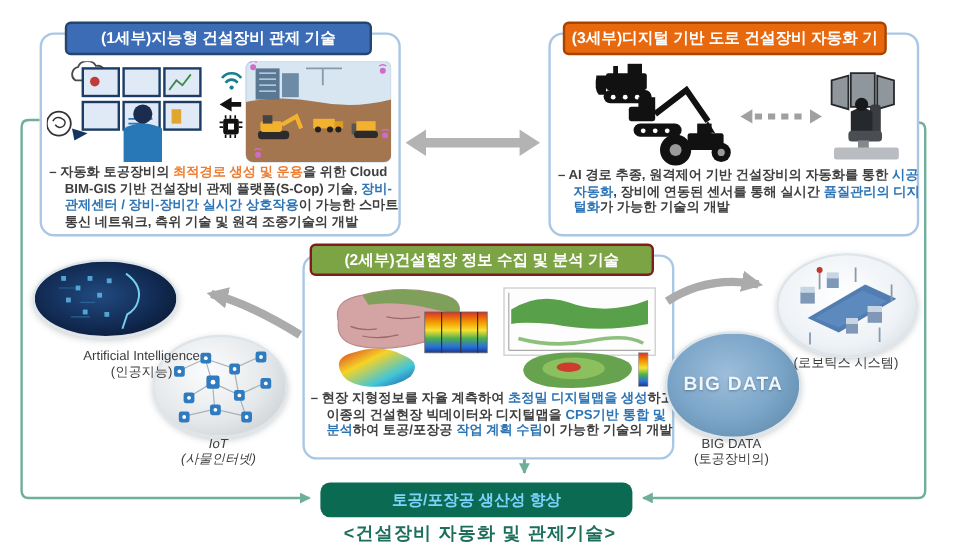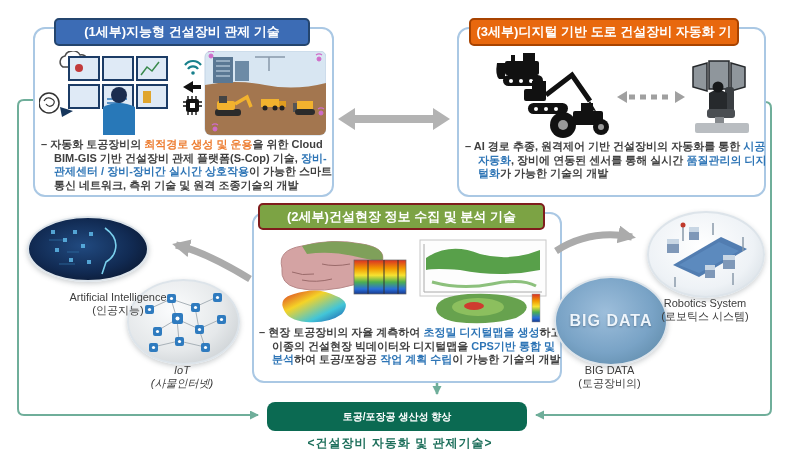--- a/index.html
+++ b/index.html
@@ -35,24 +35,24 @@
              background:radial-gradient(ellipse at 45% 40%, #9dbedb 0%, #79a3c6 55%, #56829f 100%);
              display:flex;align-items:center;justify-content:center;}
   #bigdata-text{color:#eef5fb;font-weight:bold;font-size:16px;letter-spacing:1px;
                 text-shadow:0 1px 2px rgba(20,40,60,.4);}
   .circle-label{position:absolute;text-align:center;font-size:11px;color:#3d3d3d;line-height:13px;z-index:1;}
   #label-ai{left:17px;top:291px;width:140px;margin-left:31px;}
   #label-iot{left:120px;top:364px;width:124px;font-style:italic;}
   #label-robotics{left:638px;top:297px;width:134px;}
   #label-bigdata{left:549px;top:364px;width:121px;}
   #outcome-box{position:absolute;left:267px;top:402px;width:260px;height:29px;line-height:29px;
-               background:#0b6a52;border-radius:8px;color:#ffffff;font-weight:bold;font-size:10px;
+               background:#0b6a52;border-radius:8px;color:#7dd3fc;font-weight:bold;font-size:13px;
                text-align:center;z-index:2;}
   #caption{position:absolute;left:0;top:435px;width:800px;text-align:center;color:#1d6f5b;
-           font-weight:bold;font-size:12px;z-index:1;letter-spacing:1px;}
+           font-weight:bold;font-size:15px;z-index:1;letter-spacing:1px;}
   #svg-under{z-index:0;}
   #svg-over{z-index:2;}
 </style>
 </head>
 <body>
 
 <div id="stage">
 
   <svg id="svg-under" class="layer" width="800" height="461">
     <defs>
@@ -234,21 +234,21 @@
       <g>
         <path d="M22,72 Q16,60 32,56 Q56,48 74,58 Q90,64 80,76 Q66,86 44,84 Q26,82 22,72 Z" fill="url(#blobgrad)"></path>
       </g>
       <g>
         <path d="M174,70 Q176,58 206,56 Q246,54 262,64 Q270,72 254,80 Q226,88 194,84 Q174,80 174,70 Z" fill="#67a24e"></path>
         <ellipse cx="216" cy="69" rx="26" ry="9" fill="#8cbf5e"></ellipse>
         <ellipse cx="212" cy="68" rx="10" ry="4" fill="#cf3b2f"></ellipse>
         <rect x="270" y="56" width="8" height="28" fill="url(#rainbow)" stroke="#999" stroke-width="0.5"></rect>
       </g>
     </svg>
-    <div class="desc" id="desc2"><span>– 현장 토공장비의 자율 계측하여 </span><span class="hl-blue">초정밀 디지털맵을 생성</span><span>하고, 이종의 건설현장 빅데이터와 디지털맵을 </span><span class="hl-blue">CPS기반 통합 및 분석</span><span>하여 토공/포장공 </span><span class="hl-blue">작업 계획 수립</span><span>이 가능한 기술의 개발</span></div>
+    <div class="desc" id="desc2"><span>– 현장 지형정보를 자율 계측하여 </span><span class="hl-blue">초정밀 디지털맵을 생성</span><span>하고, 이종의 건설현장 빅데이터와 디지털맵을 </span><span class="hl-blue">CPS기반 통합 및 분석</span><span>하여 토공/포장공 </span><span class="hl-blue">작업 계획 수립</span><span>이 가능한 기술의 개발</span></div>
   </div>
   <div class="panel-header" id="header2">(2세부)건설현장 정보 수집 및 분석 기술</div>
 
   <div class="circle" id="circle-ai">
     <svg width="118" height="62" viewBox="0 0 118 62">
       <path d="M76,10 Q90,20 86,33 Q84,40 77,44 L73,56" stroke="#7fd8f4" stroke-width="1.6" fill="none" opacity="0.95"></path>
       <g fill="#5fb8e8" opacity="0.85">
         <rect x="22" y="12" width="4" height="4"></rect>
           <rect x="34" y="20" width="4" height="4"></rect>
         <rect x="26" y="30" width="4" height="4"></rect>
@@ -318,21 +318,20 @@
 
   <div class="circle-label" id="label-ai">
     <div>Artificial Intelligence</div>
     <div>(인공지능)</div>
   </div>
   <div class="circle-label" id="label-iot">
     <div>IoT</div>
     <div>(사물인터넷)</div>
   </div>
   <div class="circle-label" id="label-robotics">
-    <div>Robotics System</div>
     <div>(로보틱스 시스템)</div>
   </div>
   <div class="circle-label" id="label-bigdata">
     <div>BIG DATA</div>
     <div>(토공장비의)</div>
   </div>
 
   <div id="outcome-box">토공/포장공 생산성 향상</div>
   <div id="caption">&lt;건설장비 자동화 및 관제기술&gt;</div>
 

